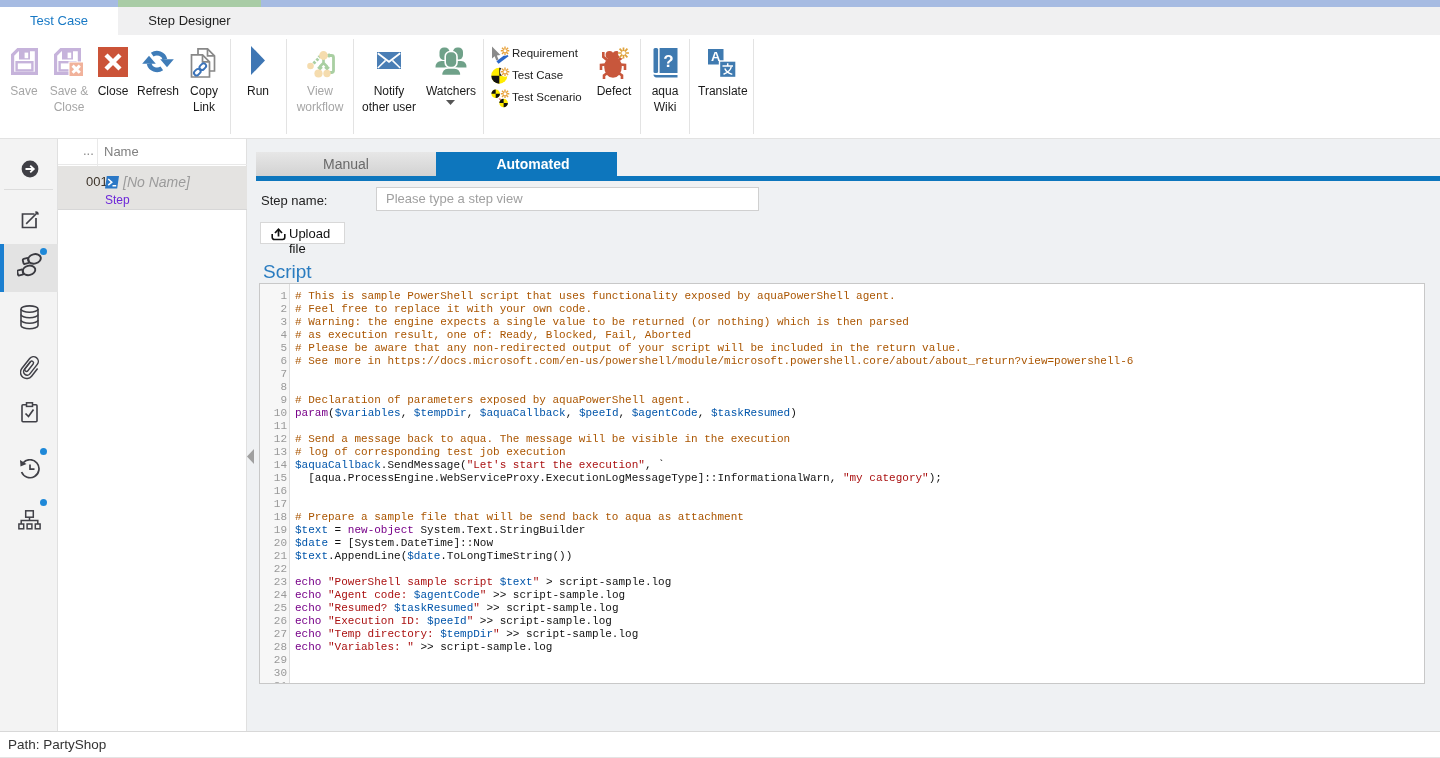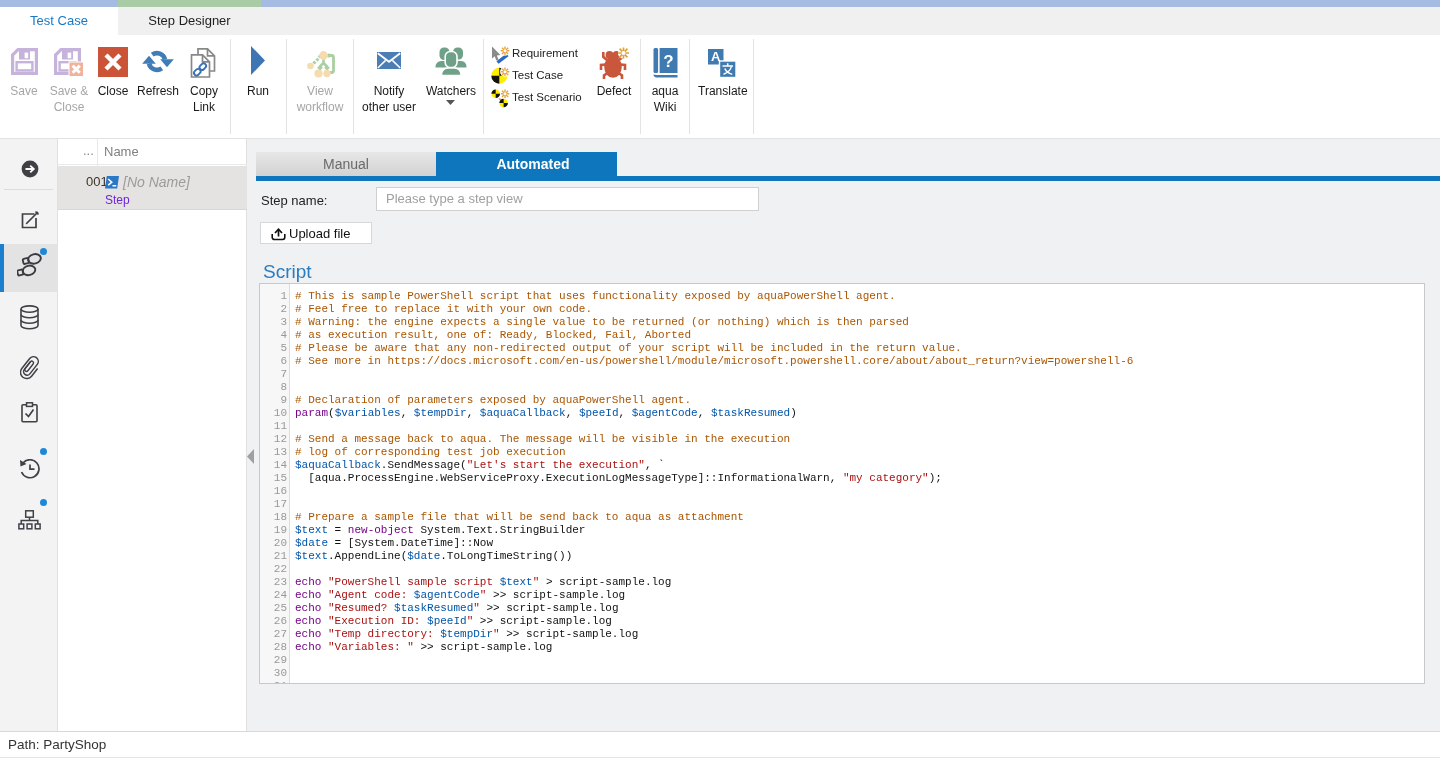--- a/index.html
+++ b/index.html
@@ -39,21 +39,21 @@
 .slrow .num { position:absolute; left:0px; top:8px; width:33px; text-align:right; color:#3d342a; font-size:13px;padding-left:28px; }
 .slrow .noname { position:absolute; left:65px; top:8px; color:#9b9b9b; font-size:14px; font-style:italic; }
 .slrow .stp { position:absolute; left:47px; top:27px; color:#6d28d9; font-size:12px; }
 
 .mtab { position:absolute; top:13px; height:24px; font-size:14px; text-align:center; line-height:24px; }
 .mtab.manual { left:9px; width:180px; background:linear-gradient(#e7e7e7,#d2d2d2); color:#6a6a6a; }
 .mtab.auto { left:189px; width:181px; background:#0d76bd; color:#fff; font-weight:bold; text-indent:13px; }
 .mtabline { position:absolute; left:9px; top:37px; width:1184px; height:5px; background:#0d76bd; }
 .fieldlbl { position:absolute; left:14px; top:54px; font-size:13px; color:#222; }
 .sninput { position:absolute; left:129px; top:48px; width:383px; height:24px; background:#fff; border:1px solid #d0d0d0; font-size:13px; color:#a0a0a0; line-height:22px; padding-left:9px; font-family:"Liberation Sans", sans-serif; }
-.upbtn { position:absolute; left:13px; top:83px; width:112px; height:22px; background:#fff; border:1px solid #d8d8d8; font-size:13px; color:#111; }
+.upbtn { position:absolute; left:13px; top:83px; width:85px; height:22px; background:#fff; border:1px solid #d8d8d8; font-size:13px; color:#111; }
 .upbtn span { position:absolute; left:28px; top:3px; }
 .scripth { position:absolute; left:16px; top:122px; font-size:19px; color:#2a7cc0; }
 
 #editor { position:absolute; left:12px; top:144px; width:1166px; height:401px; background:#fff; border:1px solid #c8c8c8; overflow:hidden; }
 #gutter { position:absolute; left:0; top:0; width:30px; height:399px; background:#f7f7f7; border-right:1px solid #ddd; }
 #gutter div { height:13px; text-align:right; padding-right:2px; color:#999; font-size:11px; font-family:"Liberation Mono", monospace; line-height:13px; }
 #codebox { position:absolute; left:35px; top:0; width:1130px; height:399px; }
 #codebox div { height:13px; font-size:11px; font-family:"Liberation Mono", monospace; line-height:13.1px; white-space:pre; color:#111; }
 #gutter, #codebox { padding-top:6px; }
 .c { color:#aa5500; } .k { color:#770088; } .v { color:#0055aa; } .s { color:#aa1111; }

